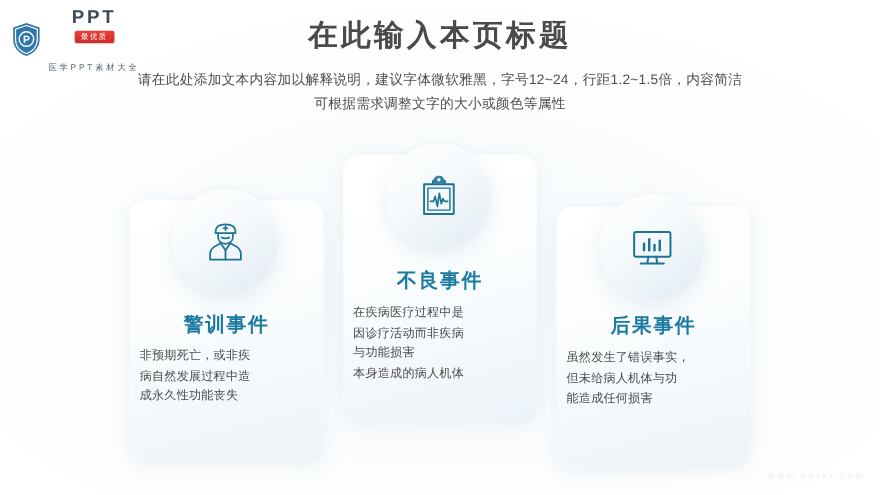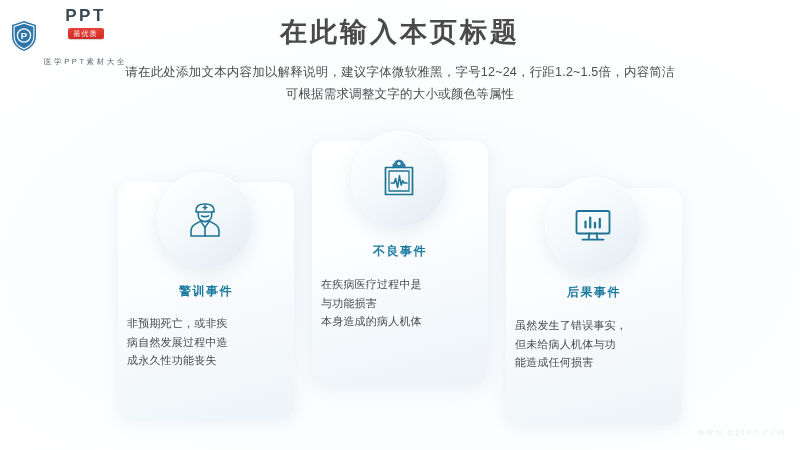--- a/index.html
+++ b/index.html
@@ -67,21 +67,21 @@
     box-shadow:0 6px 18px rgba(125,160,180,.17), inset 0 1px 2px rgba(255,255,255,.9);
     display:flex;align-items:center;justify-content:center;
   }
   .blob.b1{left:157px;top:172px;}
   .blob.b2{left:351px;top:131px;}
   .blob.b3{left:545px;top:177px;}
   .blob svg{display:block;}
 
   .ctitle{
     position:absolute;width:176px;text-align:center;
-    font-size:12px;font-weight:700;color:#1a7a9f;letter-spacing:1.5px;
+    font-size:18px;font-weight:700;color:#1a7a9f;letter-spacing:1.5px;
   }
   .ctitle.t1{left:118px;top:283px;}
   .ctitle.t2{left:312px;top:243px;}
   .ctitle.t3{left:506px;top:284px;}
 
   .cbody{
     position:absolute;width:158px;text-align:left;
     font-size:11px;color:#4a4a4a;line-height:1.7;letter-spacing:.2px;
   }
   .cbody.d1{left:127px;top:314px;}
@@ -177,20 +177,21 @@
     <div class="ctitle t2">不良事件</div>
     <div class="ctitle t3">后果事件</div>
 
     <div class="cbody d1">
       <span>非预期死亡，或非疾</span>
       <span>病自然发展过程中造</span>
       <span>成永久性功能丧失</span>
     </div>
     <div class="cbody d2">
       <span>在疾病医疗过程中是</span>
+      <span>因诊疗活动而非疾病</span>
       <span>与功能损害</span>
       <span>本身造成的病人机体</span>
     </div>
     <div class="cbody d3">
       <span>虽然发生了错误事实，</span>
       <span>但未给病人机体与功</span>
       <span>能造成任何损害</span>
     </div>
 
   </div>

